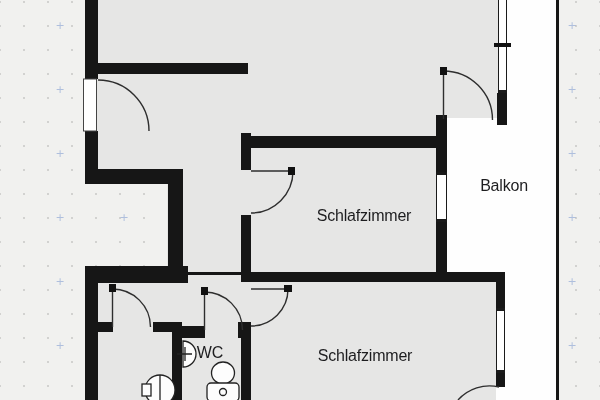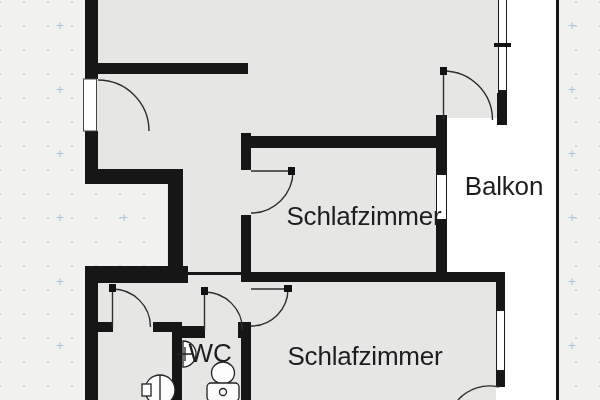--- a/index.html
+++ b/index.html
@@ -18,21 +18,21 @@
     transform:translate(-50%,-50%);font-family:"DejaVu Sans",sans-serif;}
   .floor,.balc,.w,.win,.tick,.lab,.thin{position:absolute;}
   .floor{background:var(--floor);}
   .balc{background:var(--balcony);}
   .w{background:var(--wall);}
   .thin{background:var(--wall);}
   .win{background:#fff;border-left:1.6px solid #1a1a1a;border-right:1.6px solid #1a1a1a;
     border-top:3px solid #1a1a1a;border-bottom:3px solid #1a1a1a;box-sizing:border-box;}
   .win.nocap-top{border-top:none;}
   .tick{background:#111;}
-  .lab{color:var(--label);font-size:26px;font-weight:500;letter-spacing:-0.2px;
+  .lab{color:var(--label);font-size:16px;font-weight:500;letter-spacing:-0.2px;
     transform:translate(-50%,-50%);white-space:nowrap;}
   svg{position:absolute;left:0;top:0;pointer-events:none;}
 </style>
 </head>
 <body>
 
 <div id="canvas">
 
   <div id="crosses">
       <span class="cross" style="left: 60px; top: 26px;">+</span>

